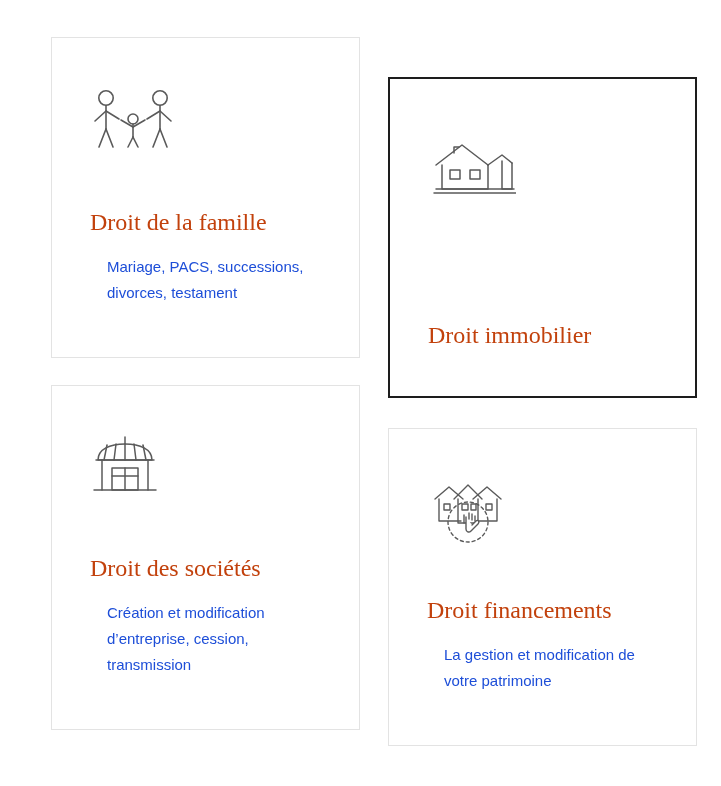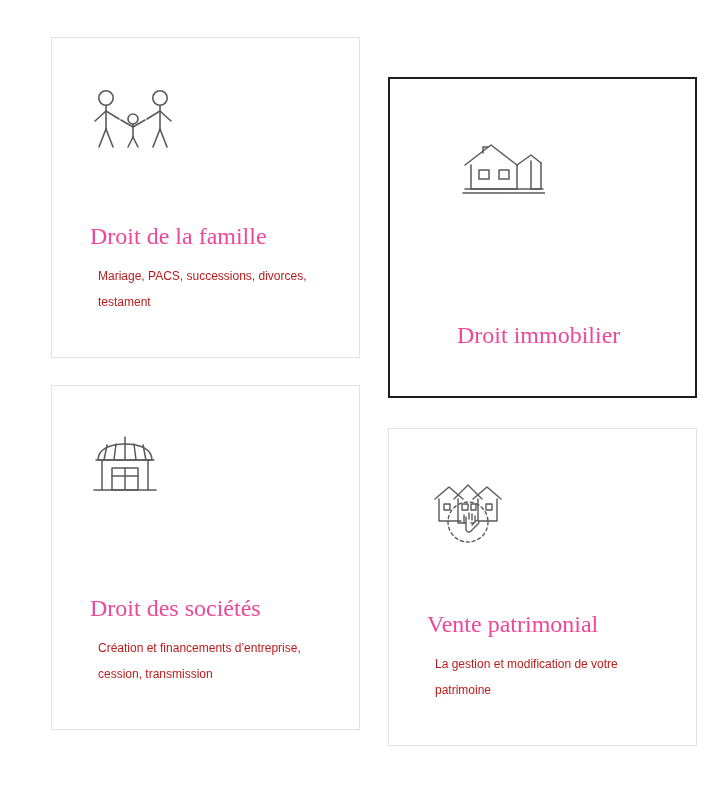--- a/index.html
+++ b/index.html
@@ -21,50 +21,49 @@
   .card {
     position: absolute;
     box-sizing: border-box;
     background: #ffffff;
     border: 1px solid #e3e3e3;
     display: flex;
     flex-direction: column;
   }
   .card.highlight {
     border: 2px solid #1d1d1d;
-    padding-left: 29px;
   }
   .card-icon {
     flex: 0 0 auto;
     display: flex;
     align-items: center;
     justify-content: flex-start;
     padding: 44px 0 0 38px;
     height: 120px;
     box-sizing: border-box;
   }
   .card-body {
     padding: 0 38px 0 38px;
     margin-top: auto;
     padding-bottom: 34px;
   }
   .card-title {
     font-family: "Liberation Serif", serif;
     font-size: 24px;
     line-height: 30px;
-    color: #ec4899;
+    color: #c2410c;
     margin: 0 0 12px 0;
     font-weight: normal;
   }
   .card-desc {
     font-family: "Liberation Sans", sans-serif;
-    font-size: 12px;
+    font-size: 15px;
     line-height: 26px;
-    color: #b91c1c;
-    margin: 8px;
+    color: #1d4ed8;
+    margin: 17px;
     max-width: 245px;
   }
 
   
   #card-famille     { left: 51px;  top: 37px;  width: 309px; height: 321px; }
   #card-immobilier  { left: 388px; top: 77px;  width: 309px; height: 321px; }
   #card-societes    { left: 51px;  top: 385px; width: 309px; height: 345px; justify-content: center; }
   #card-patrimonial { left: 388px; top: 428px; width: 309px; height: 318px; }
 
   #card-societes .card-icon { padding-top: 40px; }
@@ -146,21 +145,21 @@
           <path d="M58 26 L58 56"></path>
           <path d="M4 56 L66 56"></path>
           <rect x="22" y="34" width="26" height="22"></rect>
           <path d="M22 42 L48 42"></path>
           <path d="M35 34 L35 56"></path>
         </svg>
       </span>
     </div>
     <div class="card-body">
       <h3 class="card-title">Droit des sociétés</h3>
-      <p class="card-desc">Création et financements d’entreprise, cession, transmission</p>
+      <p class="card-desc">Création et modification d’entreprise, cession, transmission</p>
     </div>
   </div>
 
   <div class="card" id="card-patrimonial">
     <div class="card-icon">
       <span>
         <svg class="ico" width="74" height="70" viewBox="0 0 74 70" fill="none" stroke="#5a5a5a" stroke-width="1.4" stroke-linecap="round" stroke-linejoin="round">
           <path d="M4 22 L18 10 L32 22"></path>
           <path d="M8 22 L8 44 L30 44"></path>
           <path d="M42 22 L56 10 L70 22"></path>
@@ -174,18 +173,18 @@
           <path d="M33 38 L33 46"></path>
           <path d="M35 40 L35 52 C35 55 38 56 40 54 L47 47 C49 45 47 42 45 44 L41 48" fill="#ffffff"></path>
           <path d="M38 42 L38 36"></path>
           <path d="M41 43 L41 37"></path>
           <path d="M44 44 L44 39"></path>
           <circle cx="37" cy="45" r="20" stroke-dasharray="3 3"></circle>
         </svg>
       </span>
     </div>
     <div class="card-body">
-      <h3 class="card-title">Vente patrimonial</h3>
+      <h3 class="card-title">Droit financements</h3>
       <p class="card-desc">La gestion et modification de votre patrimoine</p>
     </div>
   </div>
 
 </div>
 
 </body></html>

